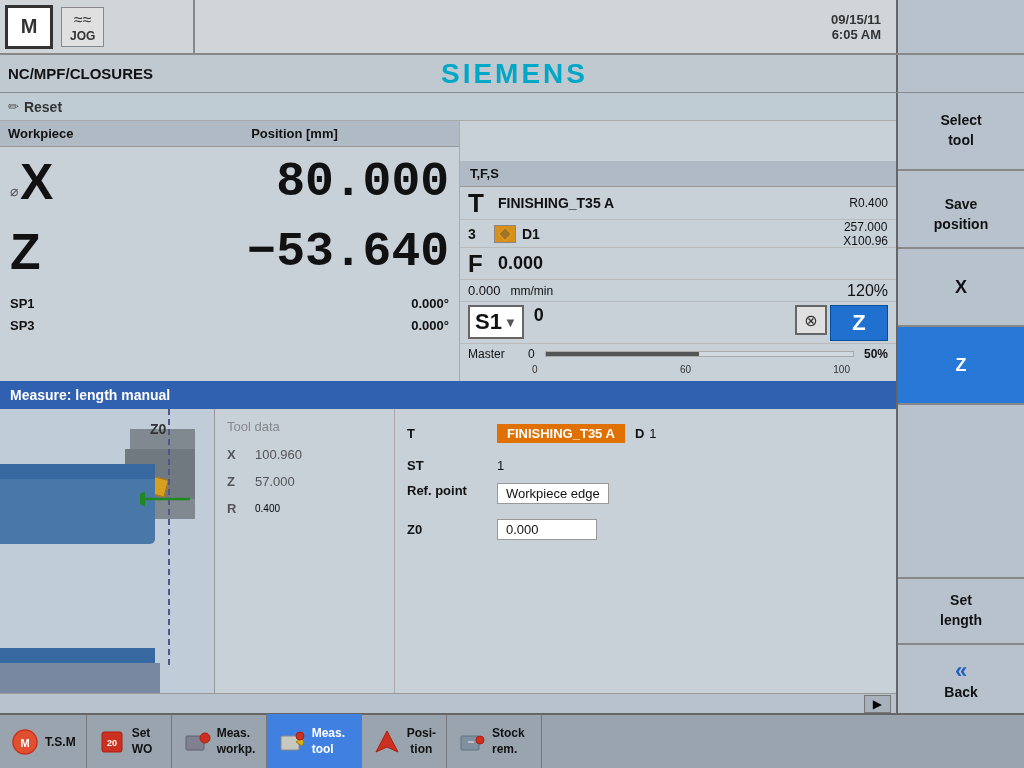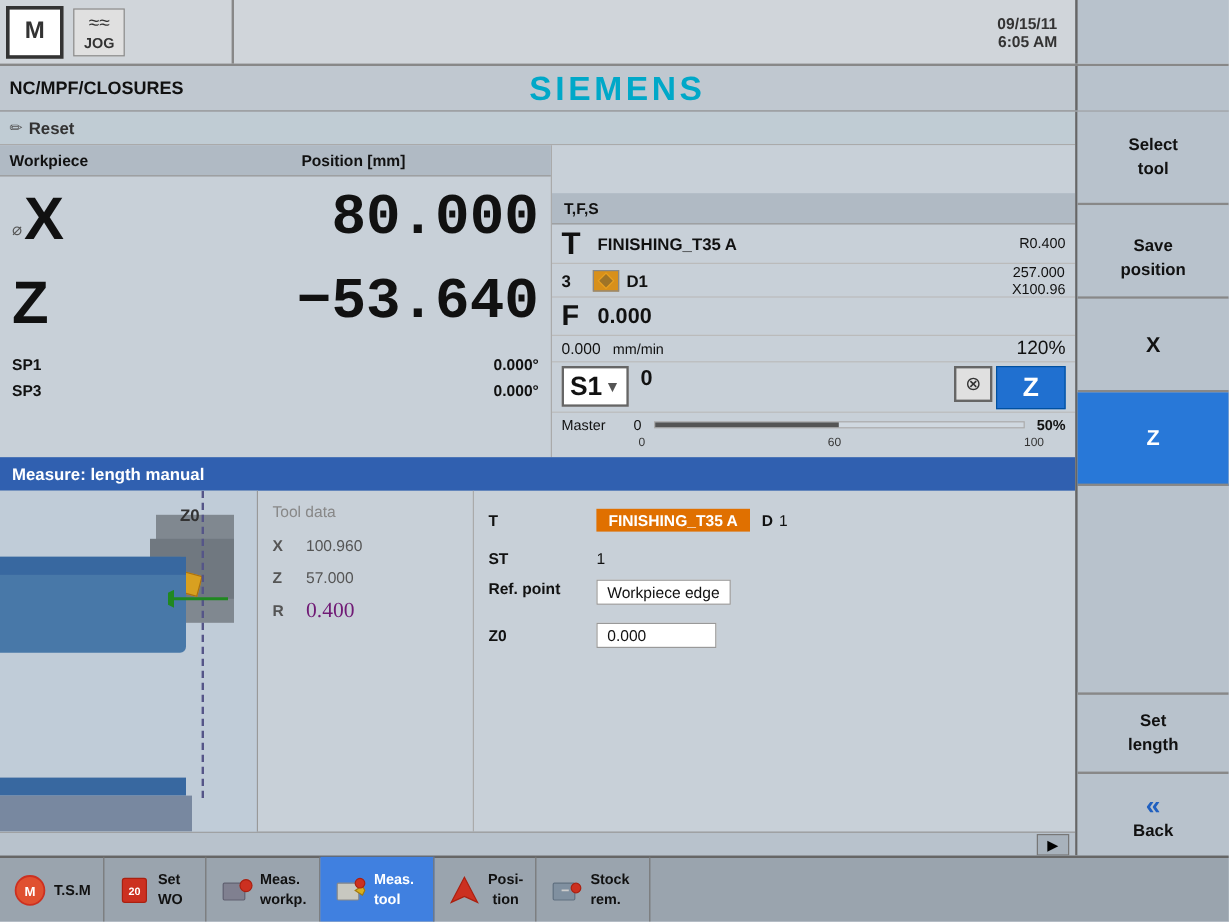--- a/index.html
+++ b/index.html
@@ -142,21 +142,21 @@
             <span style="font-size:12px; color:#111; margin-left:5px;">0</span>
             <div style="flex:1; margin:0 10px; height:6px; background:#d0d8e0; border:1px solid #aaa; position:relative;">
               <div style="height:100%; width:50%; background:#555;"></div>
             </div>
             <span style="font-size:12px; font-weight:bold; color:#111;">50%</span>
           </div>
 
           <div style="display:flex; padding:0 8px 0 72px;">
             <span style="font-size:10px; color:#333; flex:0;">0</span>
             <span style="font-size:10px; color:#333; flex:1; text-align:center;">60</span>
-            <span style="font-size:10px; color:#333; flex:0; margin-right:18px;">100</span>
+            <span style="font-size:10px; color:#333; flex:0; margin-right:38px;">100</span>
           </div>
         </div>
 
       </div>
 
       <div style="height:28px; background:#3060b0; display:flex; align-items:center; padding-left:10px;">
         <span style="font-size:14px; font-weight:bold; color:white;">Measure: length manual</span>
       </div>
 
       <div style="display:flex; flex:1; background:#c8d0d8; min-height:0;">
@@ -199,21 +199,21 @@
           <div style="display:flex; height:24px; align-items:center; margin-bottom:3px;">
             <span style="width:28px; font-size:13px; font-weight:bold; color:#555;">X</span>
             <span style="font-size:13px; color:#555;">100.960</span>
           </div>
           <div style="display:flex; height:24px; align-items:center; margin-bottom:3px;">
             <span style="width:28px; font-size:13px; font-weight:bold; color:#555;">Z</span>
             <span style="font-size:13px; color:#555;">57.000</span>
           </div>
           <div style="display:flex; height:24px; align-items:center; margin-bottom:3px;">
             <span style="width:28px; font-size:13px; font-weight:bold; color:#555;">R</span>
-            <span style="font-size:18px; color:#701a75;font-family:Liberation Serif, serif;">0.400</span>
+            <span style="font-size:10px; color:#000000;">0.400</span>
           </div>
         </div>
 
         <div style="flex:1; padding:10px 12px;">
 
           <div style="display:flex; height:28px; align-items:center; margin-bottom:4px;">
             <span style="width:90px; font-size:13px; font-weight:bold; color:#111;">T</span>
             <span style="background:#e07000; color:white; padding:2px 10px; font-size:13px; font-weight:bold;">FINISHING_T35 A</span>
             <span style="margin-left:10px; font-size:13px; font-weight:bold; color:#111;">D</span>
             <span style="margin-left:5px; font-size:13px; color:#111;">1</span>

